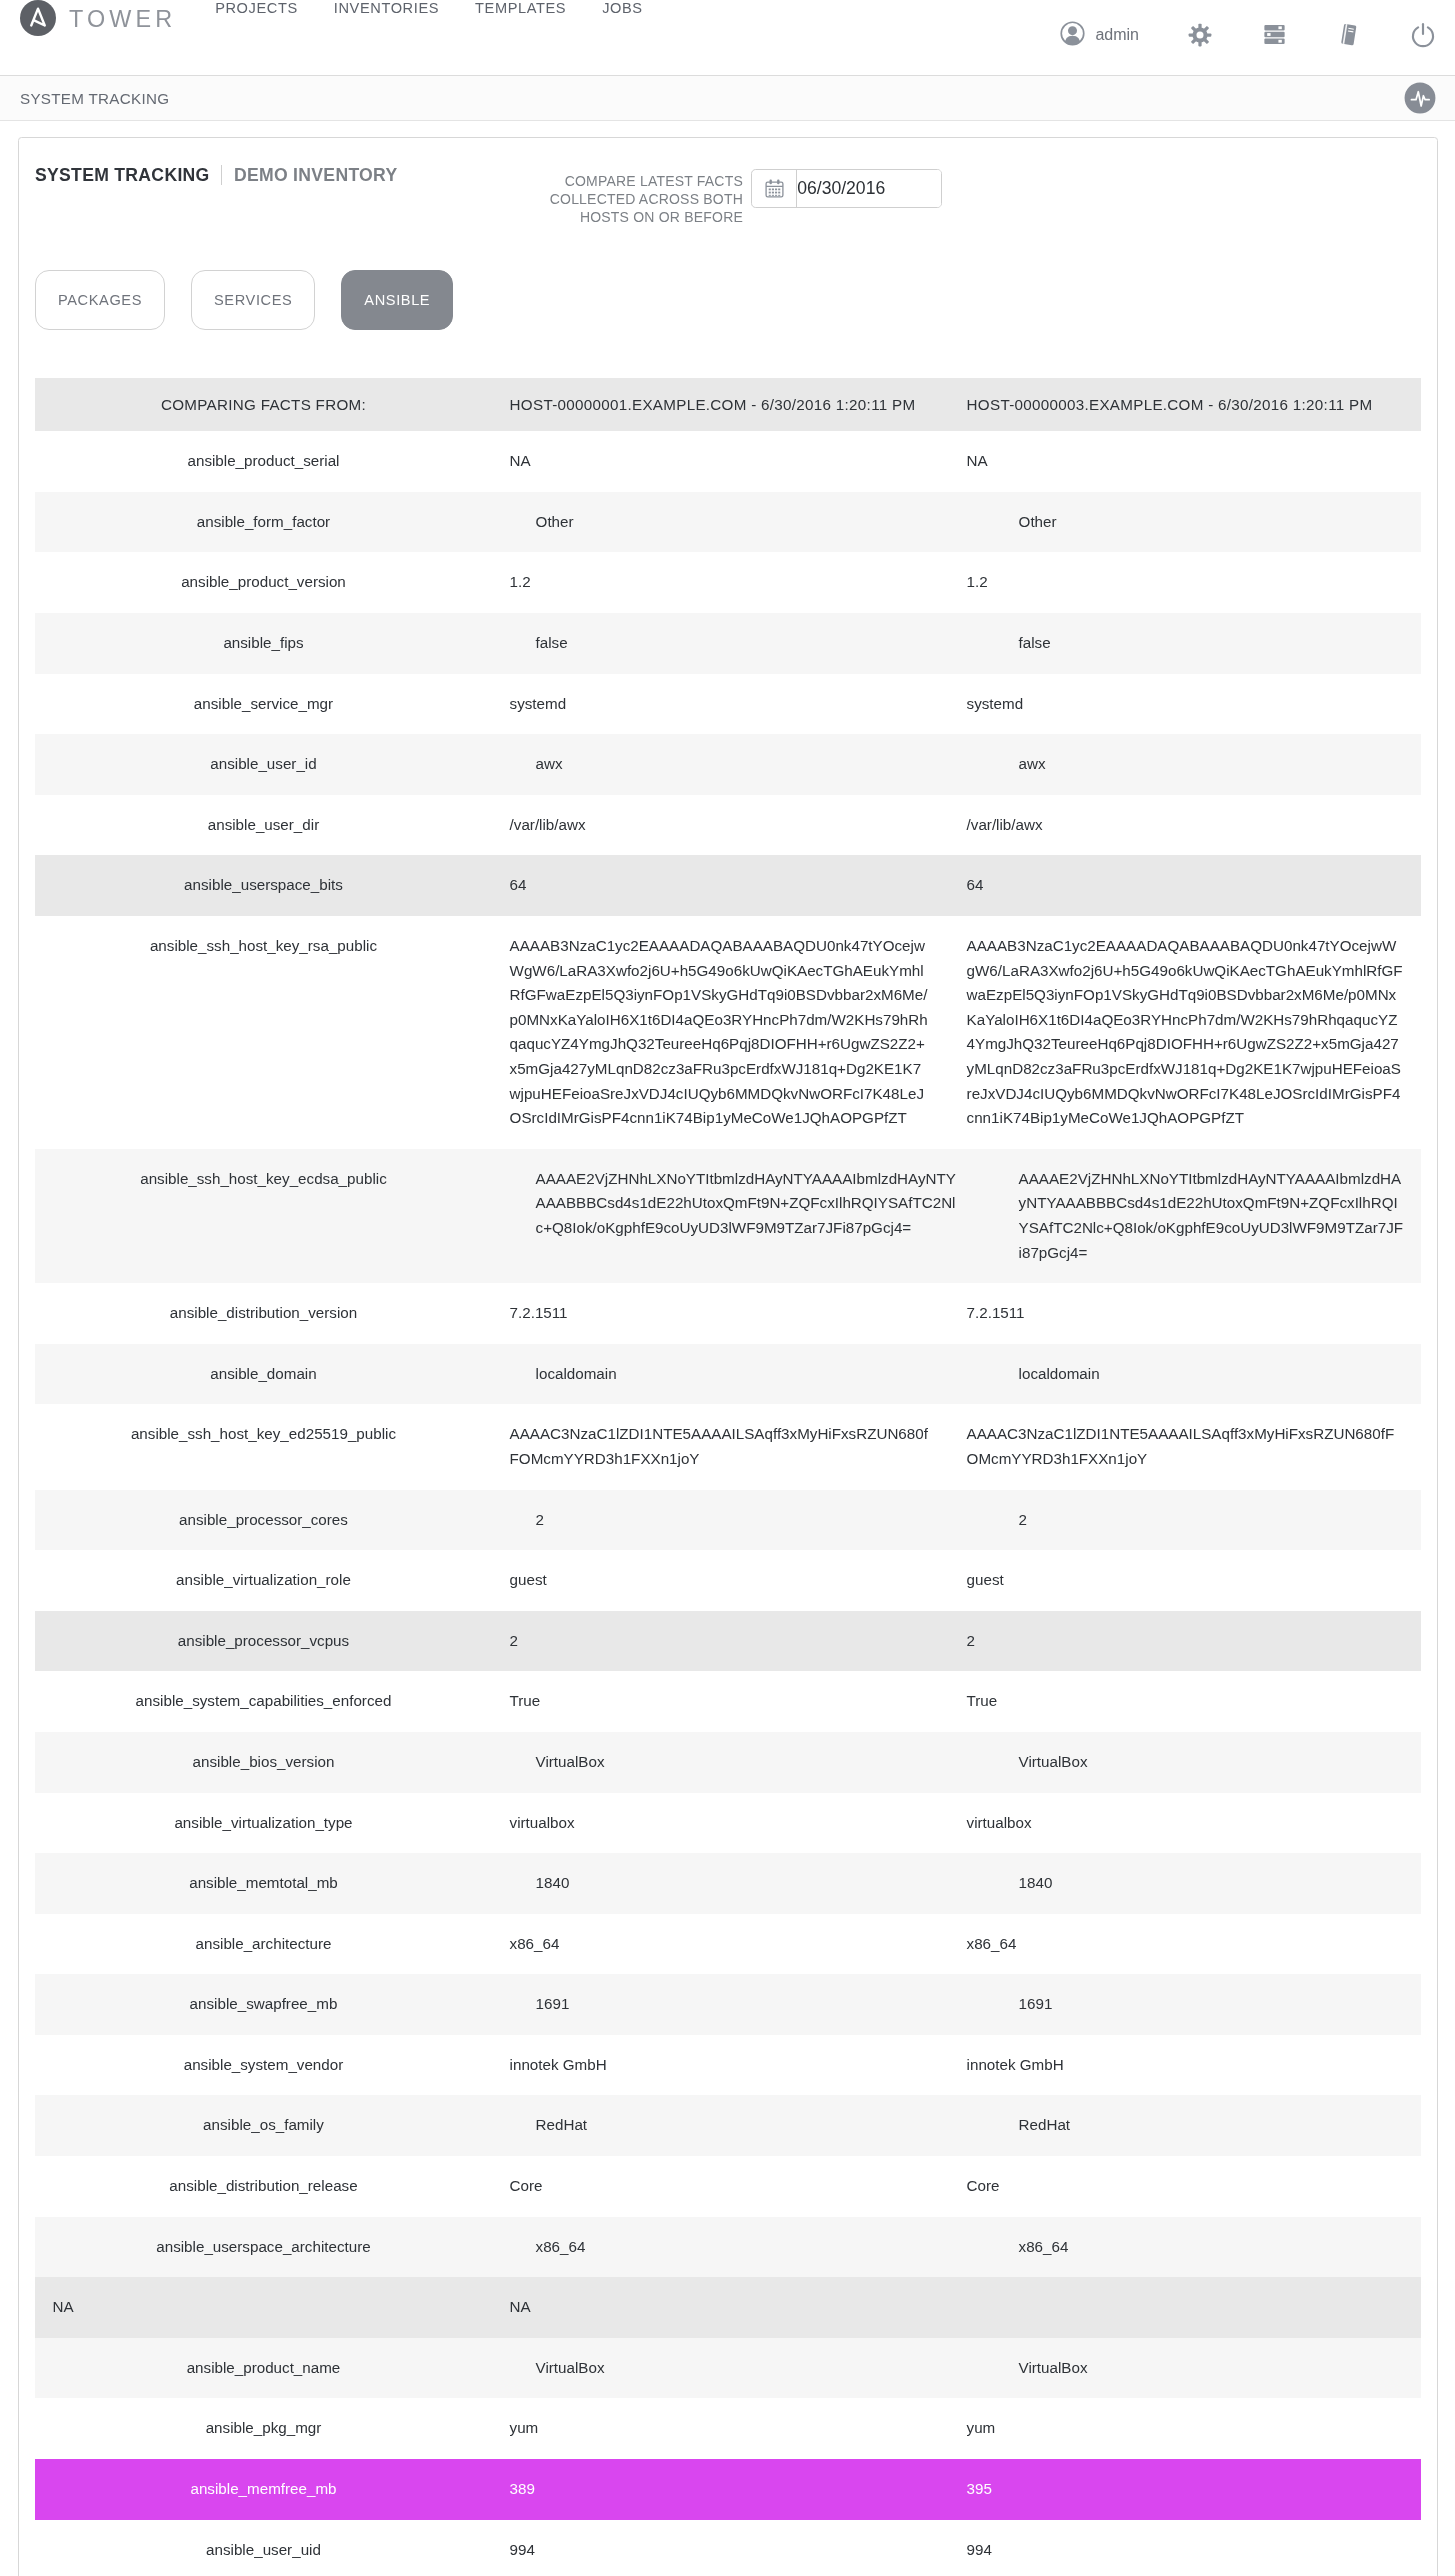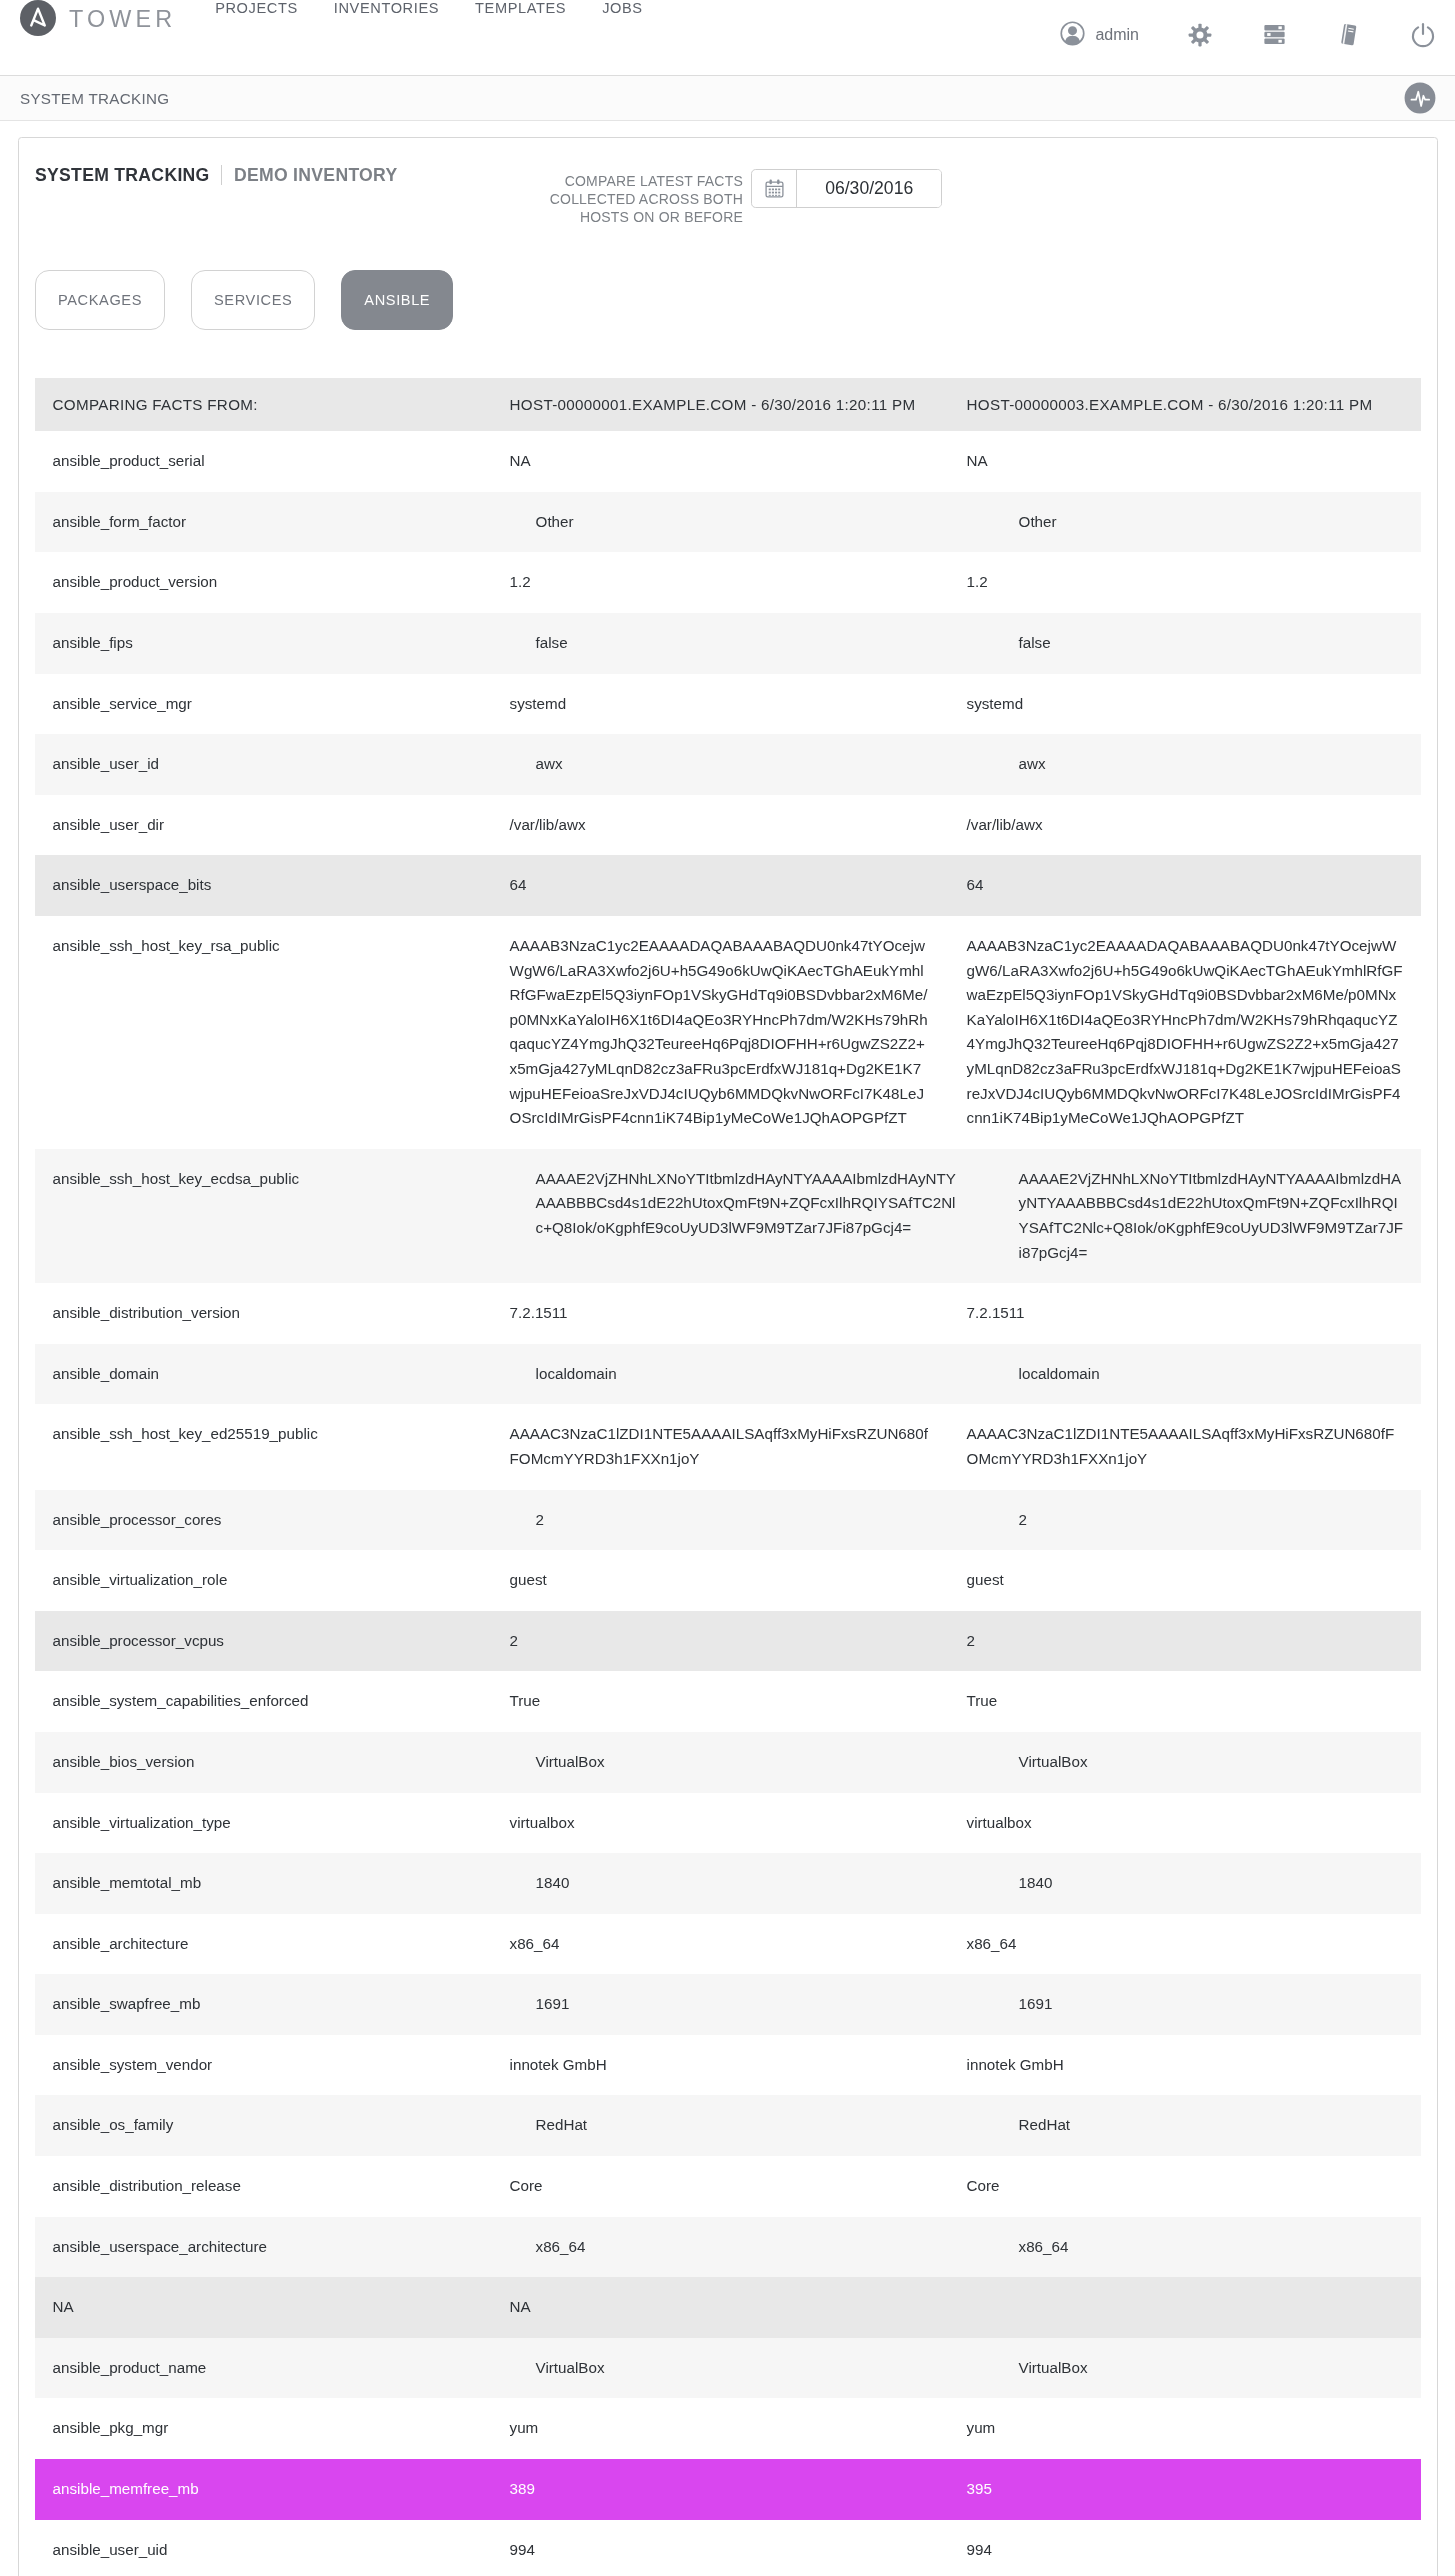--- a/index.html
+++ b/index.html
@@ -36,37 +36,37 @@
   .page-title .t-sub { font-size:17.6px; font-weight:600; color:#7c8086; letter-spacing:0.3px; }
 
   .compare-block { position:absolute; left:455px; top:3.5px; display:flex; align-items:flex-start; }
   .compare-note { width:253px; text-align:right; font-size:14px; line-height:18px;
                   color:#7c8086; letter-spacing:0.2px; white-space:pre-line; margin-top:3.5px; }
   .date-group { display:flex; margin-left:8.2px; height:39px; border:0.6px solid #cfcfcf;
                 border-radius:4.7px; overflow:hidden; background:#fff; }
   .date-addon { width:45px; display:flex; align-items:center; justify-content:center;
                 border-right:0.6px solid #cfcfcf; cursor:pointer; }
   .date-input { width:144px; border:none; outline:none; font-size:17.6px; color:#2c3035;
-                text-align:center; font-family:inherit; }
+                font-family:inherit; }
 
   
   .tab-row { display:flex; gap:26px; margin-top:39px; }
   .tab-btn { height:60px; padding:0 22px; display:flex; align-items:center; justify-content:center;
              font-size:14.6px; letter-spacing:0.6px; color:#6f737b; background:#fff;
              border:0.6px solid #d2d2d2; border-radius:14px; cursor:pointer; }
   .tab-btn.active { background:#84888f; border-color:#84888f; color:#fff; }
 
   
   .facts-table { margin-top:48px; width:100%; }
   .t-head { display:flex; background:#e8e8e8; min-height:53px; align-items:center;
             color:#8d9095; font-size:14px; letter-spacing:0.3px; }
   .t-head .cell { padding-top:0; padding-bottom:0; line-height:16.4px; white-space:nowrap; }
   .row { display:flex; background:#fff; }
   .cell { padding:18px 17.6px; font-size:15.2px; line-height:24.6px; color:#2e3237; word-break:break-all; }
-  .c1 { flex:0 0 457px; }
+  .c1 { flex:0 0 457px;text-align:center; }
   .c2 { flex:0 0 457px; }
   .c3 { flex:1 1 auto; }
   .bg-alt  { background:#f6f6f6;gap:26px; }
   .bg-gray { background:#e8e8e8; }
   .bg-red  { background:#d946ef; }
   .bg-red .cell { color:#fff; }
   .partial { min-height:61px; }
 </style>
 </head>
 <body>

